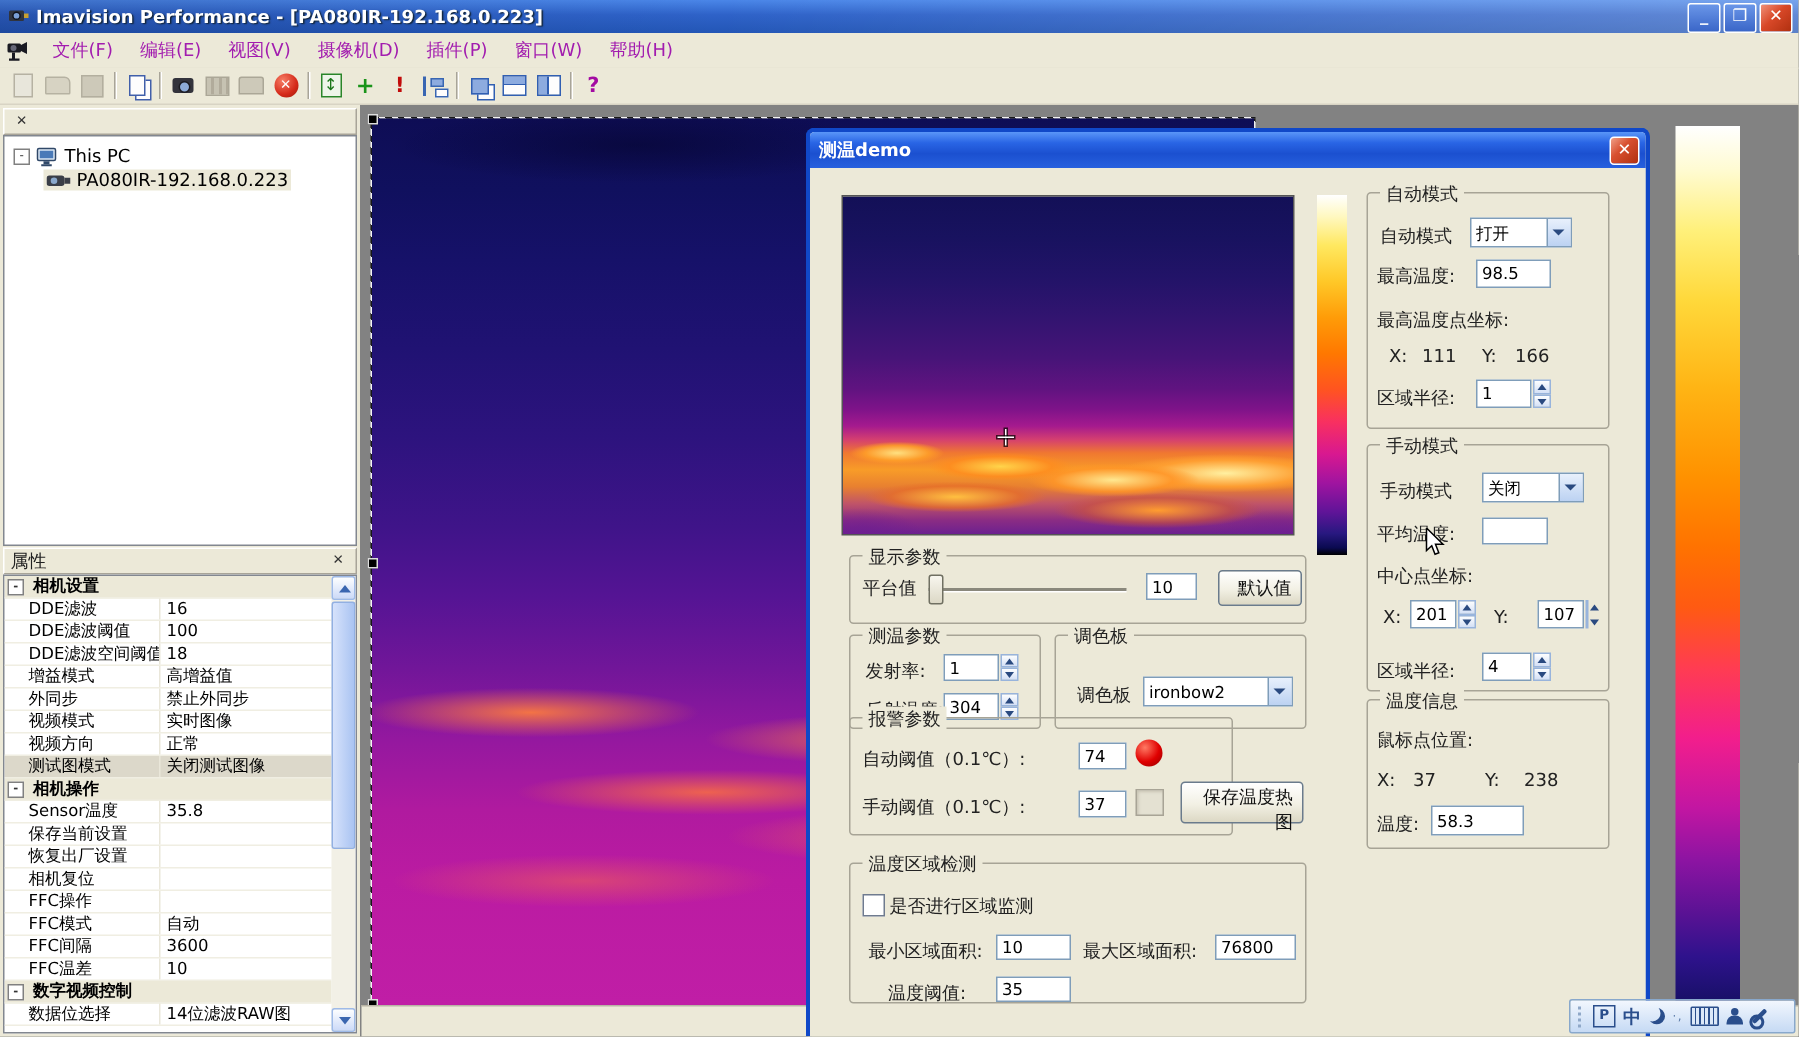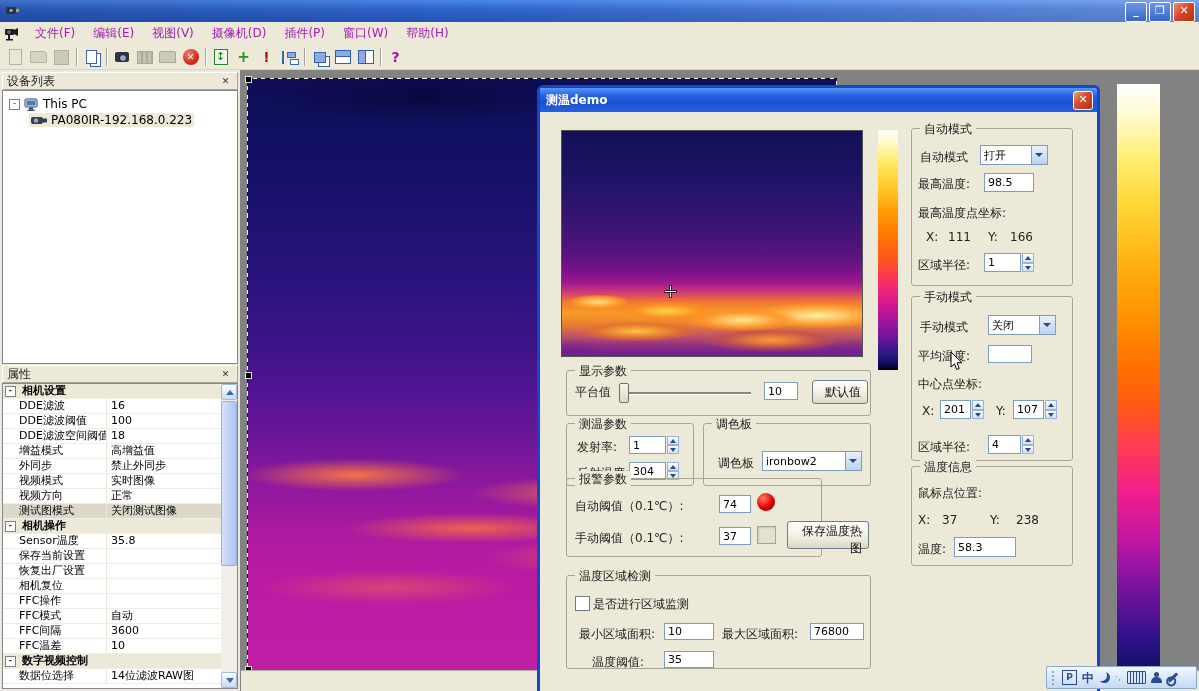--- a/index.html
+++ b/index.html
@@ -147,20 +147,21 @@
 </head>
 <body>
 
 <div class="abs titlebar">
   <div class="sheen"></div>
   <svg class="app-icon" viewBox="0 0 16 16">
       <rect x="2" y="4" width="10" height="7" rx="1" fill="#30343E"></rect>
       <circle cx="7" cy="7.5" r="2.4" fill="#7AA0D8" stroke="#10141E"></circle>
       <rect x="12" y="6" width="3" height="3" fill="#C8A030"></rect>
     </svg>
+  <span class="title-text">Imavision Performance - [PA080IR-192.168.0.223]</span>
   <div class="winbtns">
     <div class="winbtn">_</div>
     <div class="winbtn">❐</div>
     <div class="winbtn close">✕</div>
   </div>
 </div>
 
 <div class="abs menubar">
   <svg class="child-icon" width="16" height="16" viewBox="0 0 16 16">
       <rect x="1" y="3" width="9" height="6" rx="1" fill="#1A1A22"></rect>
@@ -232,21 +233,20 @@
     </div>
     <div class="tb-sep"></div>
     <div class="tb-btn">
       <span class="tbi tbi-help"></span>
     </div>
   </div>
 
 <div class="abs left-col">
 
   <div class="panel-header" style="top:2px">
-    <span class="ph-title">设备列表</span>
     <span class="ph-close">✕</span>
   </div>
   <div class="panel-body" style="top:20px;height:272px">
     <div class="tree-row" style="left:6px;top:6px">
       <span class="expandbox">-</span>
       <svg width="15" height="13" viewBox="0 0 15 13">
           <rect x="1" y="1" width="12" height="8" rx="1" fill="#DCE8F4" stroke="#304868"></rect>
           <rect x="2.5" y="2.5" width="9" height="5" fill="#4A7AB8"></rect>
           <rect x="5" y="9.5" width="4" height="2" fill="#304868"></rect>
           <rect x="3.5" y="11.5" width="7" height="1.5" fill="#304868"></rect>
@@ -483,21 +483,21 @@
     <span class="lbl" style="left:10px;top:107px">X:</span>
     <div class="spin" style="left:28px;top:103px;width:44px;height:19px">
       <input class="sinput" style="width: 31px;" value="201">
       <span class="sbtns">
           <span class="sb up"></span>
           <span class="sb dn"></span>
         </span>
     </div>
     <span class="lbl" style="left:84px;top:107px">Y:</span>
     <div class="spin" style="left:101px;top:103px;width:44px;height:19px">
-      <input class="sinput" style="width: 31px;" value="107">
+      <input class="sinput" style="width: 31px; margin-left: 12px;" value="107">
       <span class="sbtns">
           <span class="sb up"></span>
           <span class="sb dn"></span>
         </span>
     </div>
     <span class="lbl" style="left:6px;top:142px">区域半径:</span>
     <div class="spin" style="left:76px;top:138px;width:46px;height:19px">
       <input class="sinput" style="width: 33px;" value="4">
       <span class="sbtns">
           <span class="sb up"></span>

